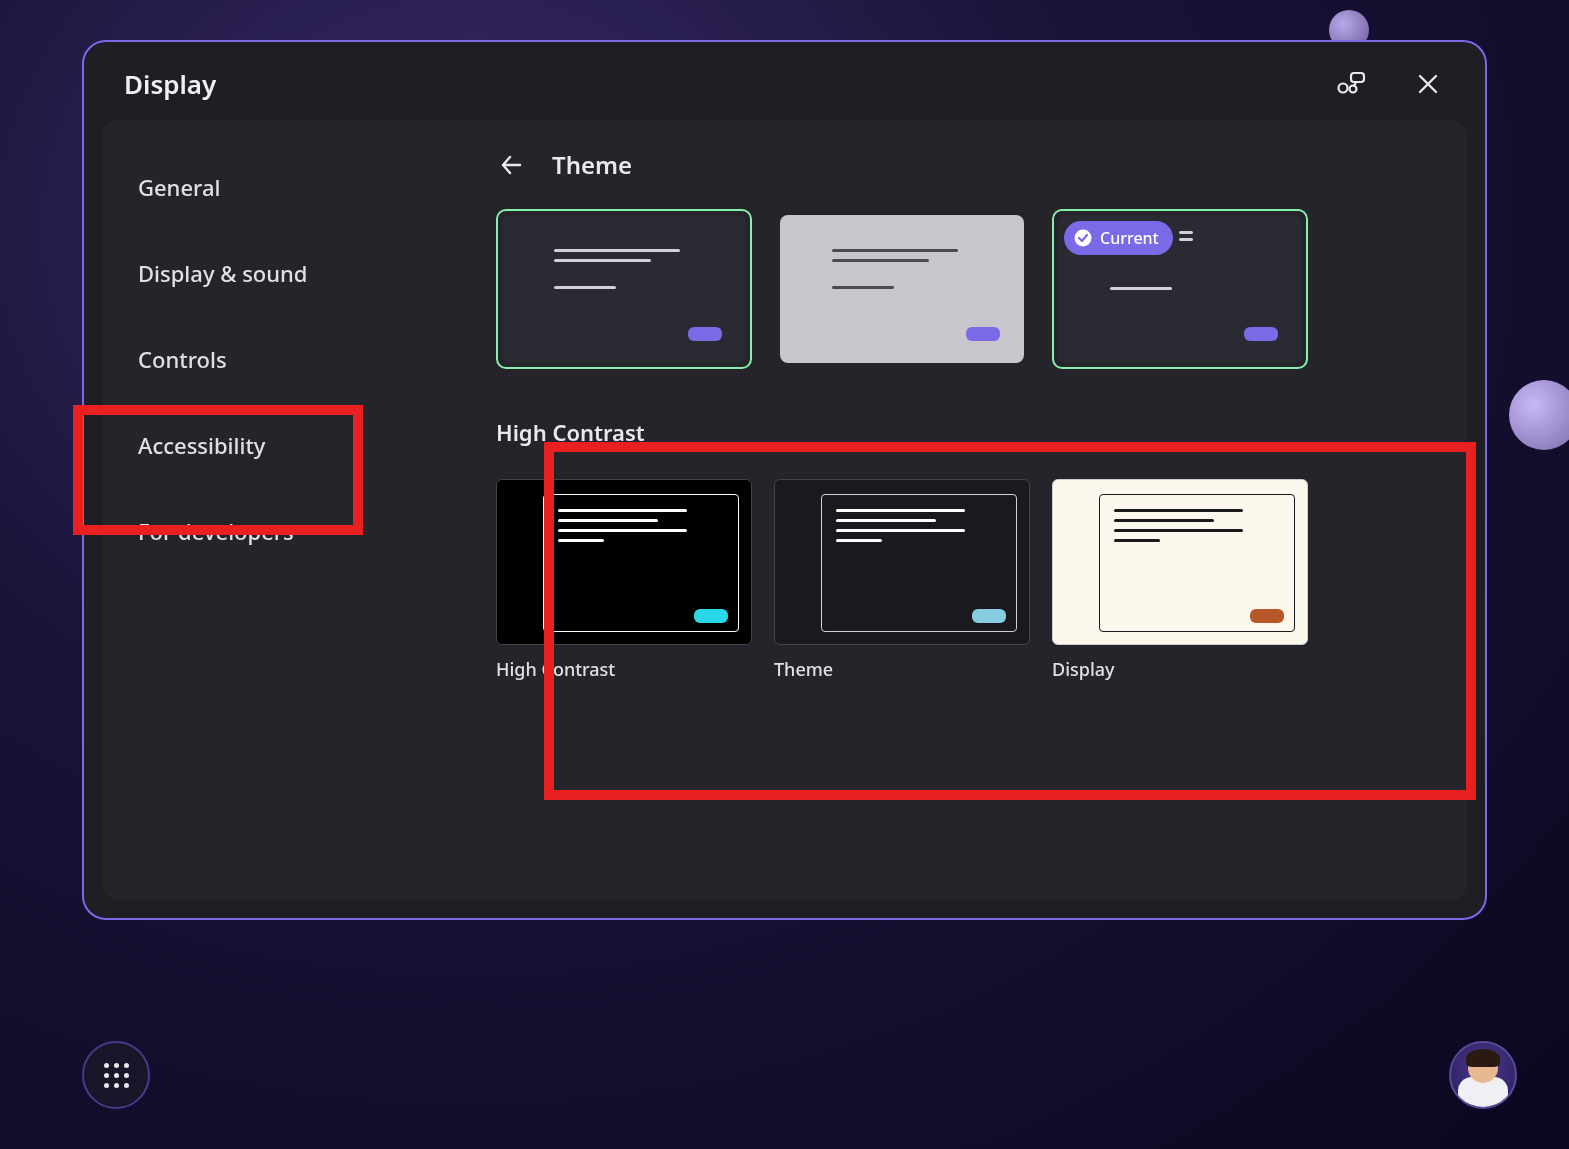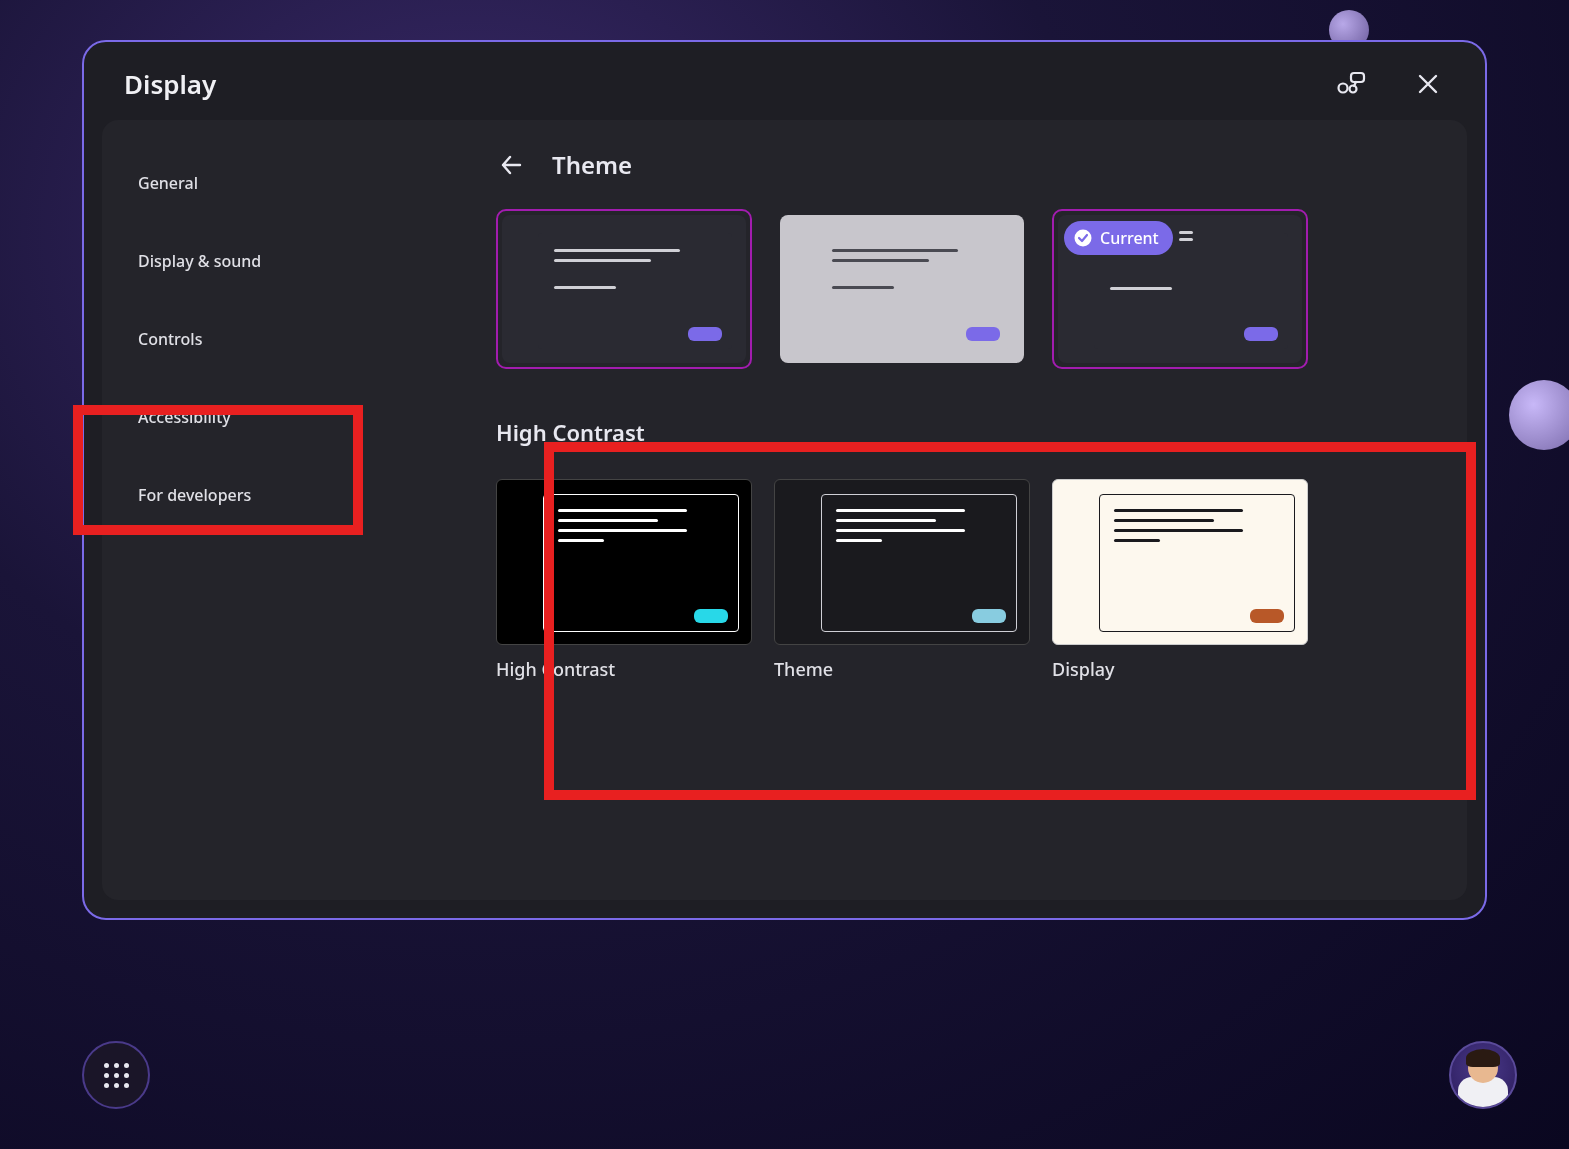--- a/index.html
+++ b/index.html
@@ -71,21 +71,21 @@
     }
     .sidebar {
       width: 370px;
       padding: 28px 22px;
       display: flex;
       flex-direction: column;
       gap: 8px;
     }
     .sidebar-item {
       padding: 24px 14px;
-      font-size: 16px;
+      font-size: 22px;
       font-weight: 500;
       color: #e0e0e6;
       cursor: pointer;
       border-radius: 8px;
     }
     .main-panel {
       flex: 1;
       padding: 28px 24px;
       display: flex;
       flex-direction: column;
@@ -114,21 +114,21 @@
     .theme-card {
       width: 256px;
       height: 160px;
       border-radius: 10px;
       position: relative;
       cursor: pointer;
       display: flex;
       flex-direction: column;
     }
     .theme-card.selected {
-      border: 2px solid #a21caf;
+      border: 2px solid #86efac;
     }
     .theme-card.unselected {
       border: 2px solid transparent;
     }
     .card-preview {
       flex: 1;
       border-radius: 8px;
       margin: 4px;
       position: relative;
       overflow: hidden;

